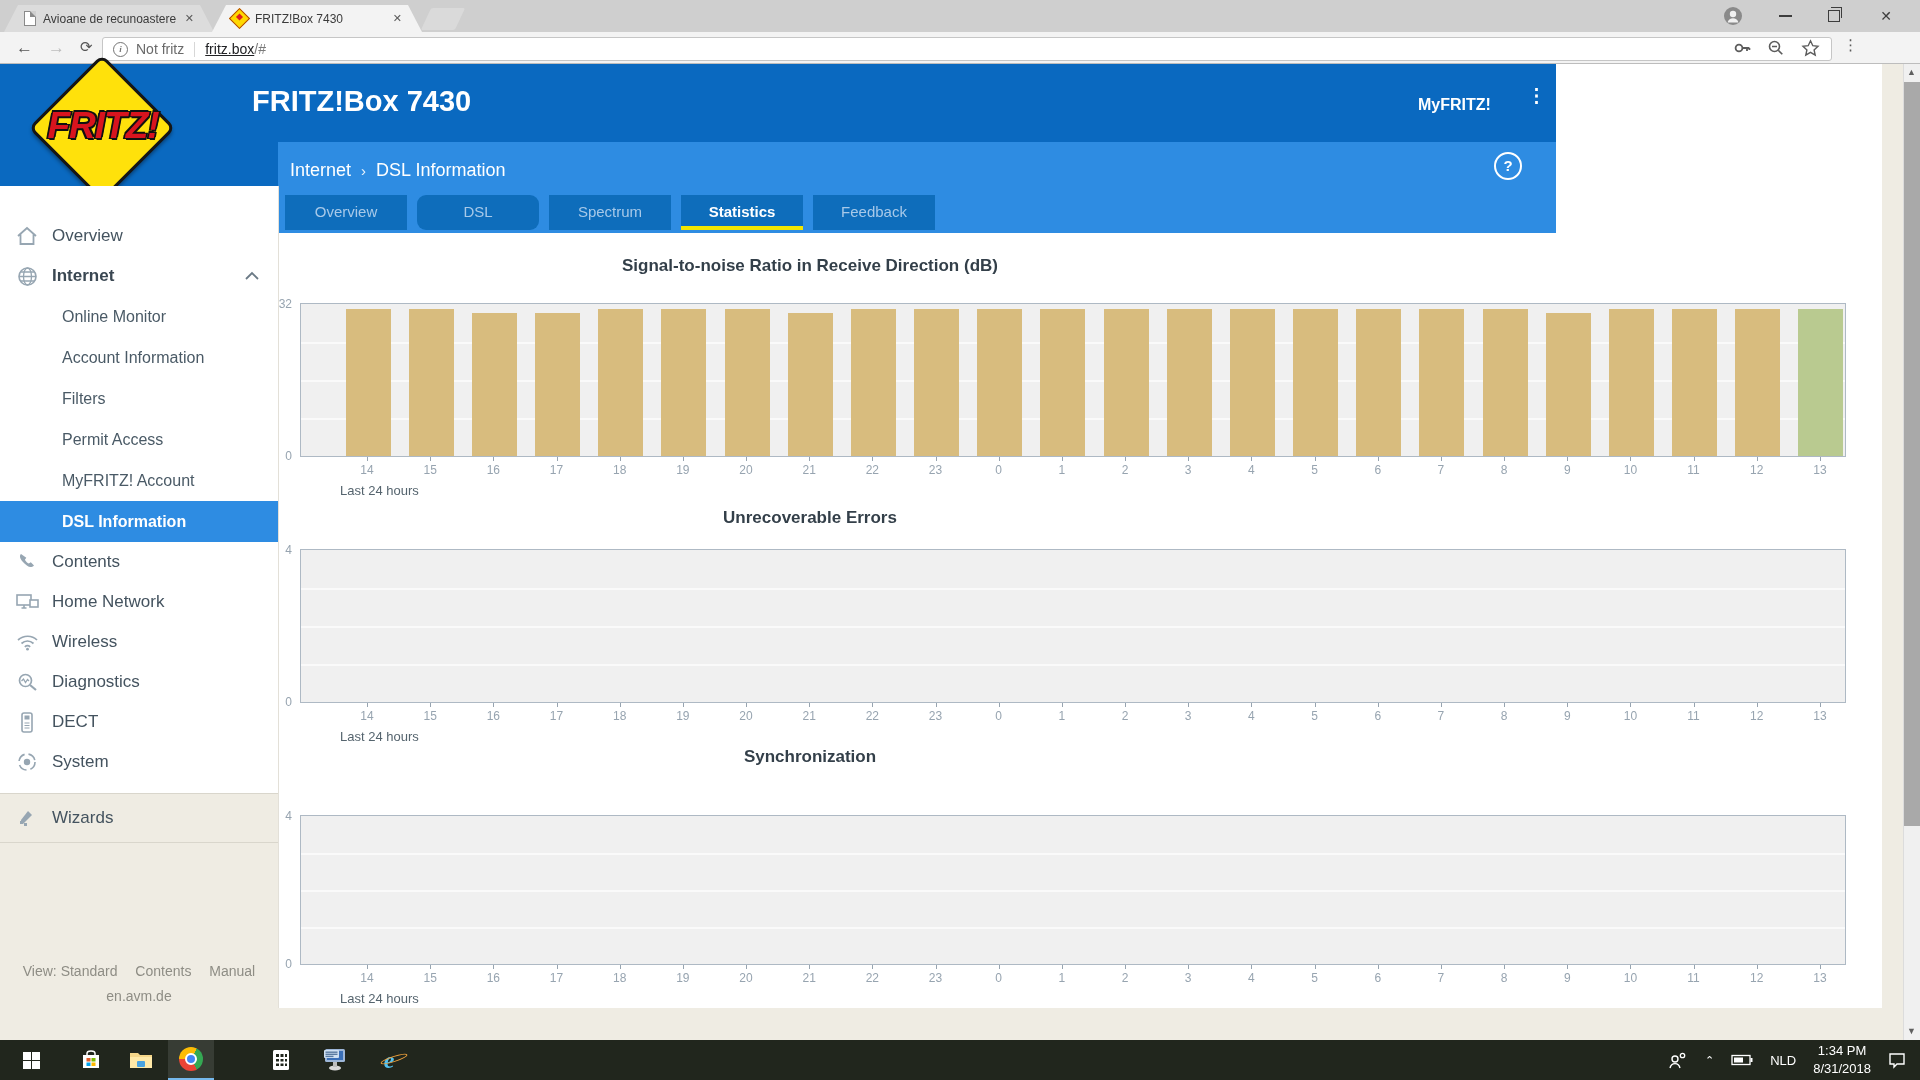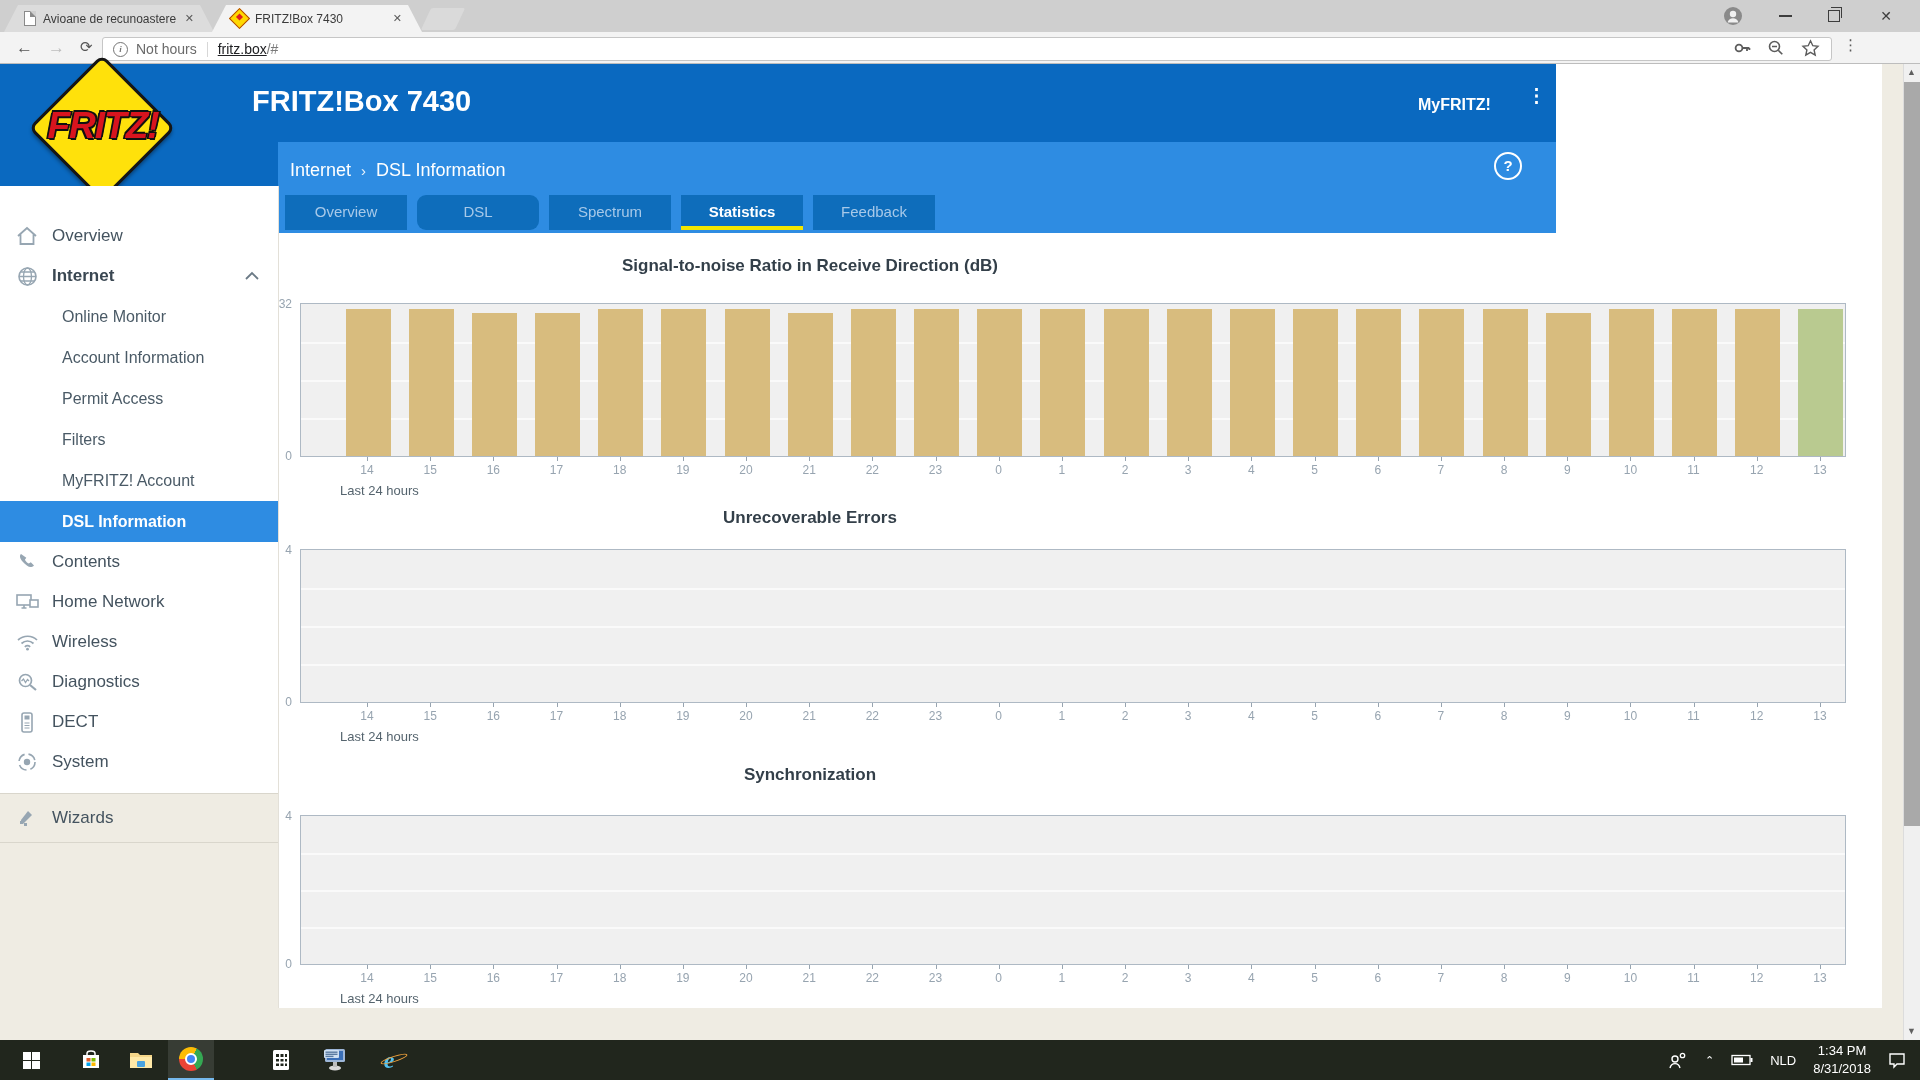--- a/index.html
+++ b/index.html
@@ -122,21 +122,21 @@
       <div class="cap">✕</div>
     </div>
   </div>
 
   <div class="abs" id="toolbar"></div>
   <div class="navbtn" style="left:16px;">←</div>
   <div class="navbtn" style="left:48px;color:#bdbdbd;">→</div>
   <div class="navbtn" style="left:80px;font-size:15px;">⟳</div>
   <div class="abs" id="omnibox">
     <span class="infoc">i</span>
-    <span style="color:#6a6a6a;">Not hours</span>
+    <span style="color:#6a6a6a;">Not fritz</span>
     <span class="sep"></span>
     <span style="color:#202124;text-decoration:underline;">fritz.box</span>
       <span style="color:#7a7a7a;">/#</span>
   </div>
   <div class="abs" id="oicon-right">
     <svg class="glyph" width="18" height="18" viewBox="0 0 18 18">
       <circle cx="6" cy="9" r="3.4" fill="none" stroke="#5c5c5c" stroke-width="1.8"></circle>
       <path d="M9.4 9h7M14 9v3M16.4 9v2" stroke="#5c5c5c" stroke-width="1.8" fill="none"></path>
     </svg>
     <svg class="glyph" width="18" height="18" viewBox="0 0 18 18">
@@ -189,22 +189,22 @@
             <path d="M2 10.5h17M3.5 6h14M3.5 15h14" stroke="#97a6b2" stroke-width="1.3"></path>
           </svg>
         </span>
         <span class="lbl">Internet</span>
         <span style="margin-right: 18px;"><svg width="16" height="10" viewBox="0 0 16 10">
             <path d="M2 8l6-6 6 6" fill="none" stroke="#6b7a86" stroke-width="1.8"></path>
           </svg></span>
       </div>
       <div class="ssub">Online Monitor</div>
       <div class="ssub">Account Information</div>
+      <div class="ssub">Filters</div>
       <div class="ssub">Permit Access</div>
-      <div class="ssub">Filters</div>
       <div class="ssub">MyFRITZ! Account</div>
       <div class="ssub active">DSL Information</div>
       <div class="sitem">
         <span class="icw">
           <svg width="20" height="20" viewBox="0 0 20 20">
             <path d="M4 2C2.5 3.5 2.5 6 5.5 9.5s6 5.5 8 5.5c1 0 2.5-.6 3.5-1.6l-3.2-3.2-2 1.4c-1.3-.5-3.4-2.6-3.9-3.9l1.4-2z" fill="#97a6b2"></path>
           </svg>
         </span>
         <span class="lbl">Contents</span>
       </div>
@@ -261,20 +261,28 @@
     <span class="icw">
       <svg width="20" height="20" viewBox="0 0 20 20">
           <path d="M11 3l4 4-9 9H4v-4z" fill="#97a6b2"></path>
           <rect x="3" y="13" width="3" height="3" fill="#97a6b2"></rect>
           <rect x="7" y="15" width="3" height="3" fill="#97a6b2"></rect>
         </svg>
     </span>
     <span class="lbl">Wizards</span>
   </div>
   <div class="abs" id="sideedge"></div>
+  <div class="abs" id="sfooter">
+    <div class="row1">
+      <span>View: Standard</span>
+      <span>Contents</span>
+      <span>Manual</span>
+    </div>
+    <div class="row2">en.avm.de</div>
+  </div>
 
   <div id="charts">
       <div>
         <div class="ctitle" style="top: 256px;">Signal-to-noise Ratio in Receive Direction (dB)</div>
         <div class="plot" style="top: 303px; height: 154px;">
           <div class="gl" style="top: 25%;"></div>
           <div class="gl" style="top: 50%;"></div>
           <div class="gl" style="top: 75%;"></div>
           <div class="bar" style="left: 44.5px; height: 147px; background: rgb(216, 188, 126);"></div>
           <div class="bar" style="left: 107.67px; height: 147px; background: rgb(216, 188, 126);"></div>
@@ -406,21 +414,21 @@
         <div class="xt" style="left: 1630.4px; top: 709px;">10</div>
         <div class="tick" style="left: 1693.57px; top: 703px;"></div>
         <div class="xt" style="left: 1693.57px; top: 709px;">11</div>
         <div class="tick" style="left: 1756.74px; top: 703px;"></div>
         <div class="xt" style="left: 1756.74px; top: 709px;">12</div>
         <div class="tick" style="left: 1819.91px; top: 703px;"></div>
         <div class="xt" style="left: 1819.91px; top: 709px;">13</div>
         <div class="last24" style="top: 729px;">Last 24 hours</div>
       </div>
       <div>
-        <div class="ctitle" style="top: 765px;">Synchronization</div>
+        <div class="ctitle" style="top: 747px;">Synchronization</div>
         <div class="plot" style="top: 815px; height: 150px;">
           <div class="gl" style="top: 25%;"></div>
           <div class="gl" style="top: 50%;"></div>
           <div class="gl" style="top: 75%;"></div>
         </div>
         <div class="ylab" style="left: 258px; top: 809px;">4</div>
         <div class="ylab" style="left: 258px; top: 957px;">0</div>
         <div class="tick" style="left: 367px; top: 965px;"></div>
         <div class="xt" style="left: 367px; top: 971px;">14</div>
         <div class="tick" style="left: 430.17px; top: 965px;"></div>

